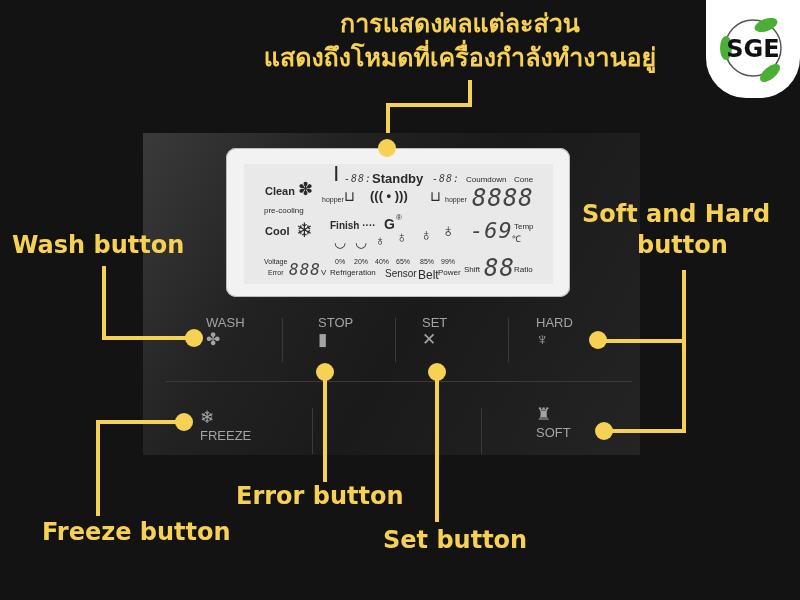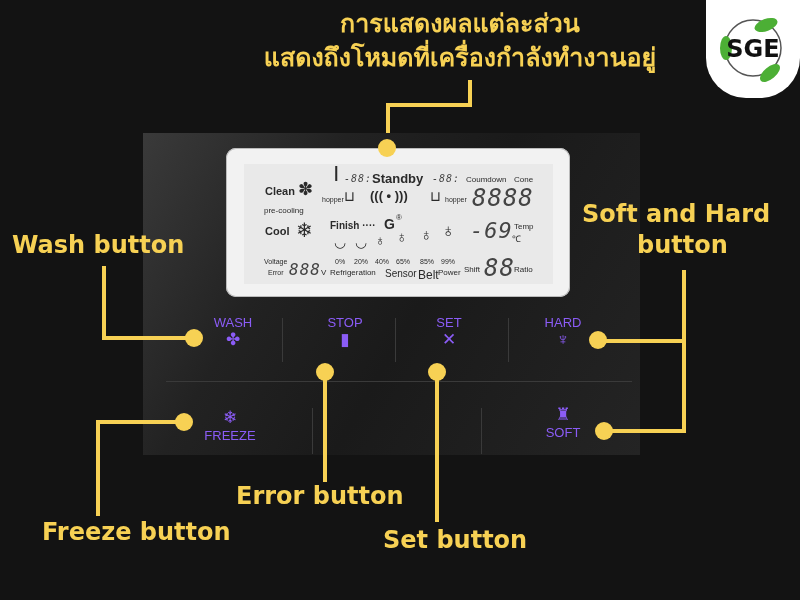--- a/index.html
+++ b/index.html
@@ -7,21 +7,21 @@
   body{position:relative;font-family:"DejaVu Sans",sans-serif;}
   .abs{position:absolute;text-align:center;}
   .title{left:200px;width:520px;text-align:center;color:#f7d154;font-weight:bold;font-size:25px;line-height:32px;}
   .logo{left:706px;top:0;width:94px;height:98px;background:#fff;border-radius:0 0 40px 40px;}
   .panel{left:143px;top:133px;width:497px;height:322px;background:linear-gradient(120deg,#3a3a3a 0%,#222 30%,#1a1a1a 55%,#242424 100%);}
   .lcd-bezel{left:226px;top:148px;width:344px;height:149px;background:#f2f2f2;border-radius:10px;box-shadow:0 0 0 1px #bbb inset;}
   .lcd{left:244px;top:164px;width:309px;height:120px;background:#e9e9e9;}
   .lcd span{position:absolute;color:#2a2a2a;font-family:"Liberation Sans",sans-serif;white-space:nowrap;}
   .seg{font-family:"DejaVu Sans Mono",monospace !important;color:#444 !important;letter-spacing:1px;font-style:italic;}
   .sep{background:#3a3a3a;}
-  .btn{position:absolute;text-align:center;color:#8b5cf6;font-family:"Liberation Sans",sans-serif;font-size:13px;cursor:pointer;}
+  .btn{position:absolute;text-align:left;color:#a3a3a3;font-family:"Liberation Sans",sans-serif;font-size:13px;cursor:pointer;}
   .btn .ico{display:block;font-size:17px;line-height:20px;}
   .line{position:absolute;background:#f7d154;}
   .dot{position:absolute;width:18px;height:18px;border-radius:50%;background:#f7d154;}
   .callout{position:absolute;color:#f7d154;font-weight:bold;font-family:"DejaVu Sans",sans-serif;font-size:24px;white-space:nowrap;}
 </style>
 </head>
 <body>
 
 <div class="abs title" style="top:8px;">การแสดงผลแต่ละส่วน</div>
 <div class="abs title" style="top:42px;">แสดงถึงโหมดที่เครื่องกำลังทำงานอยู่</div>

